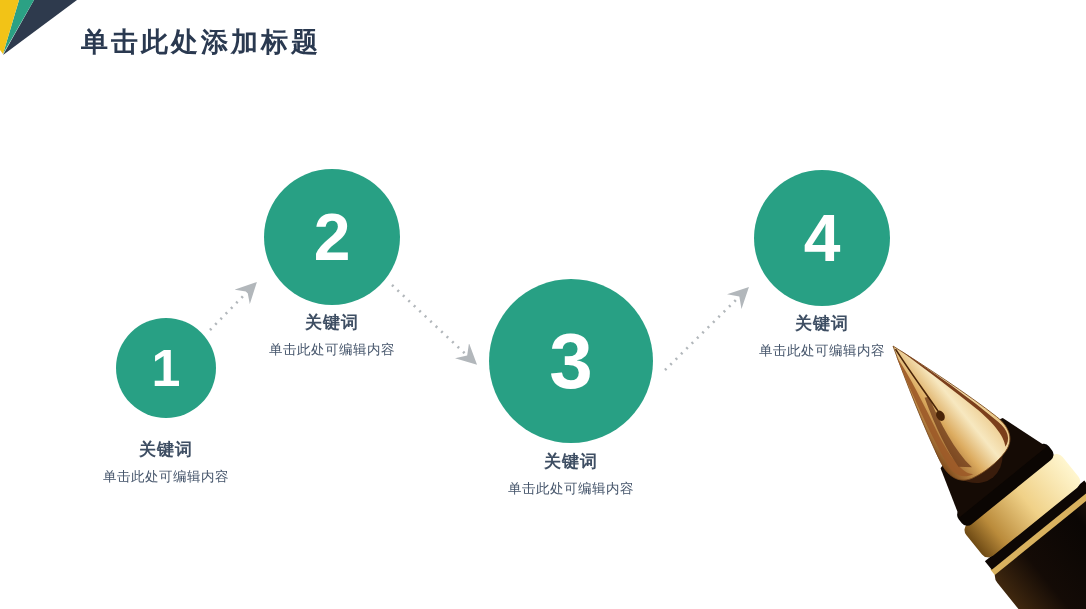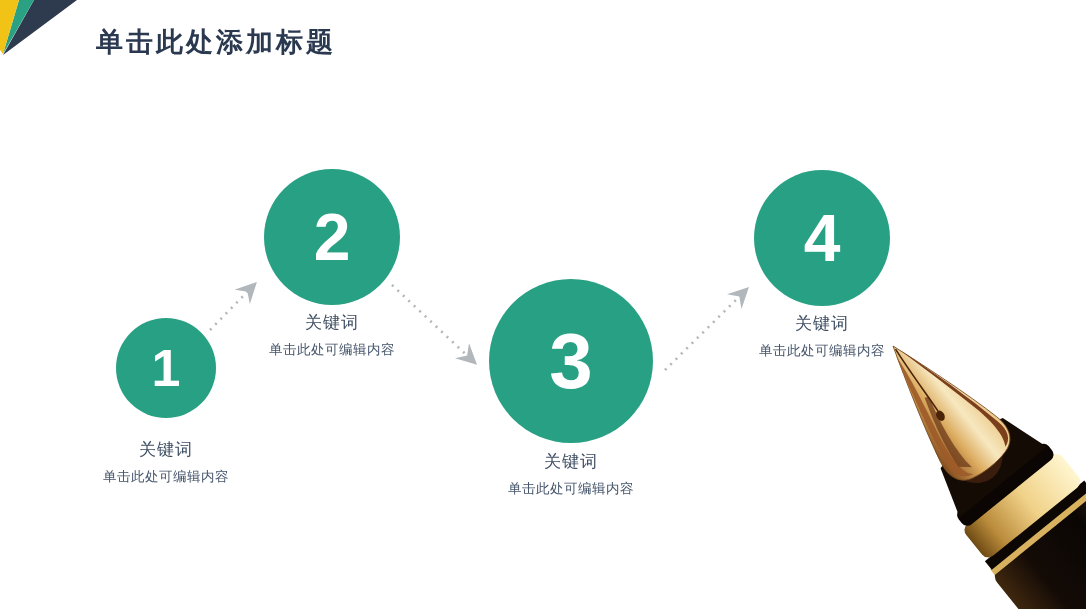--- a/index.html
+++ b/index.html
@@ -10,33 +10,33 @@
   }
 
   
   .corner { position:absolute; left:0; top:0; }
   .fan-navy  { fill:var(--fan_navy); }
   .fan-green { fill:var(--fan_green); }
   .fan-yellow{ fill:var(--fan_yellow); }
 
   
   .title {
-    position:absolute; left:96px; top:24px; margin:0;
+    position:absolute; left:81px; top:24px; margin:0;
     font-size:27px; font-weight:700; letter-spacing:3px;
     color:var(--title_navy);
   }
 
   
   .step { position:absolute; width:220px; text-align:center; }
   .circle {
     background:var(--circle_green); border-radius:50%;
     margin:0 auto; display:flex; align-items:center; justify-content:center;
   }
   .num { color:#fff; font-weight:700; line-height:1; }
-  .label { font-size:17px; font-weight:400; color:var(--label_color); letter-spacing:1px; }
+  .label { font-size:17px; font-weight:700; color:var(--label_color); letter-spacing:1px; }
   .desc  { font-size:13.5px; margin-top:7px; color:var(--desc_color); letter-spacing:0.5px; }
 
   .step-1 { left:56px;  top:318px; }
   .step-1 .circle { width:100px; height:100px; }
   .step-1 .num { font-size:52px; }
   .step-1 .label { margin-top:20px; }
 
   .step-2 { left:222px; top:169px; }
   .step-2 .circle { width:136px; height:136px; }
   .step-2 .num { font-size:66px; }

